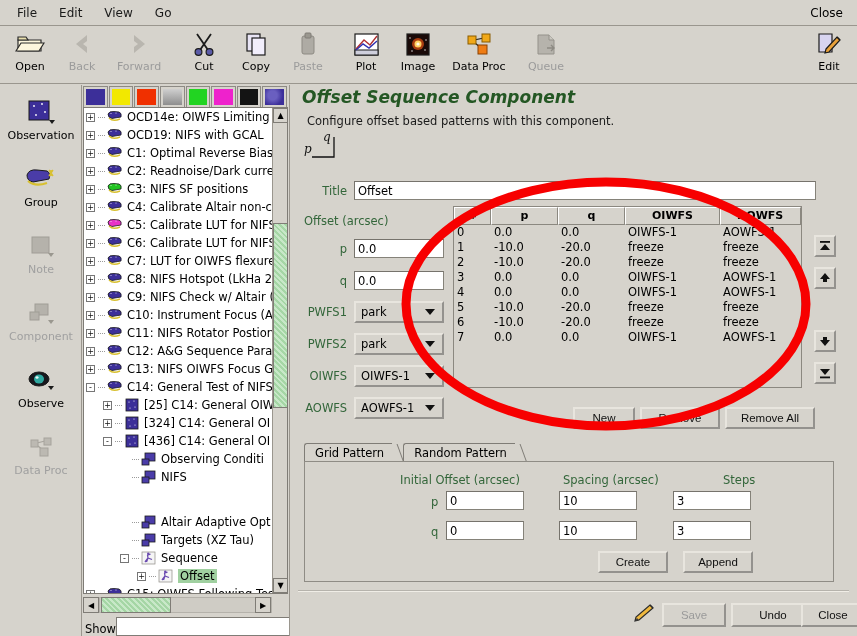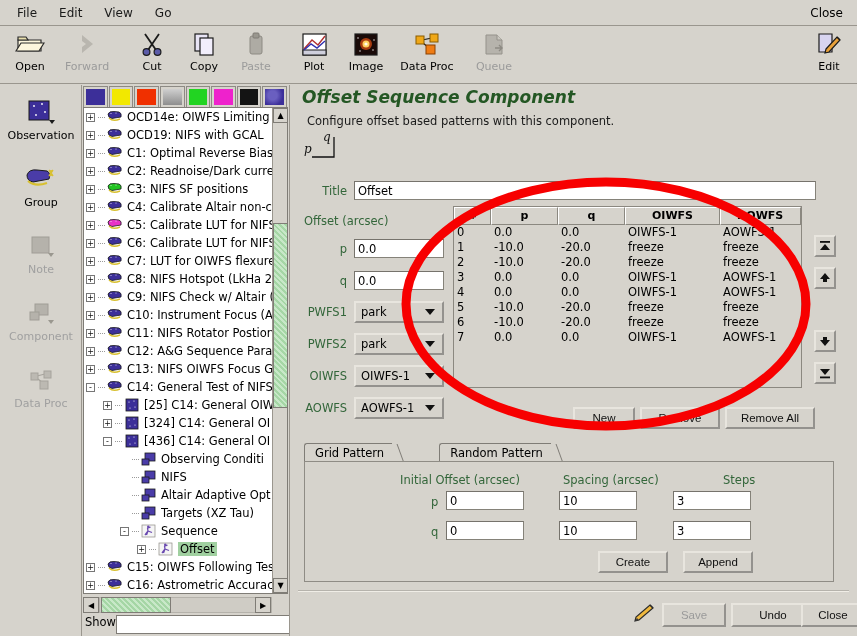--- a/index.html
+++ b/index.html
@@ -131,21 +131,21 @@
   }
   .hs-thumb {
     position: absolute; top: 0; height: 16px; border: 1px solid #7f7c76;
     background: repeating-linear-gradient(45deg,#a5d6a5 0 2px,#c8e8c8 2px 4px);
   }
   .hs-track {
     position: absolute; top: 0; height: 16px; background: #cfccc5; border: 1px solid #b5b2ab;
   }
   .showrow {
     position: absolute; left: 0; bottom: 0; width: 205px; height: 21px;
-    display: flex; align-items: flex-start;
+    display: flex; align-items: flex-end;
   }
   .showrow .lbl { width: 36px; font-size: 11.5px; padding-left: 2px; }
   .showrow .fld {
     flex: 1; height: 19px; background: #fff; border: 1px solid #7f7c76;
   }
 
   
   .main {
     position: absolute; top: 85px; left: 289px; right: 0; bottom: 0;
     background: #d6d3cc;
@@ -210,21 +210,21 @@
 
   .btn {
     background: #d6d3cc; border: 2px outset #e8e5de;
     font-size: 11.5px; height: 22px; padding: 4px 10px;
     font-family: Liberation Sans, sans-serif; color: #111;
     display: flex; align-items: center; justify-content: center;
   }
   .btn.disabled { color: #9a9a9a; }
 
   
-  .tabrow { position: absolute; left: 14px; top: 358px; height: 16px; display: flex; gap: 36px; }
+  .tabrow { position: absolute; left: 14px; top: 358px; height: 16px; display: flex; }
   .ptab {
     height: 19px; padding: 0 8px 0 10px; font-size: 11.5px;
     background: #d6d3cc;
     border-top: 1px solid #7f7c76; border-left: 1px solid #7f7c76;
     display: flex; align-items: center;
     position: relative;
     border-top-left-radius: 3px;
   }
   .ptab .slant {
     position: absolute; right: -9px; top: 0; width: 10px; height: 19px;
@@ -268,20 +268,28 @@
       <div class="tb-ico">
         <svg width="30" height="24" viewBox="0 0 30 24">
           <path d="M3 8 L3 19 L26 19 L26 8 Z" fill="#fdf6dd" stroke="#2b2b2b" stroke-width="1.2"></path>
           <path d="M3 8 L3 5 L11 5 L13 8 Z" fill="#e8dfae" stroke="#2b2b2b" stroke-width="1.2"></path>
           <path d="M1 19 L6 11 L29 11 L24 19 Z" fill="#fdf6dd" stroke="#2b2b2b" stroke-width="1.2"></path>
         </svg>
       </div>
       <div class="tb-lbl">Open</div>
     </div>
 
+    <div class="tb-btn disabled">
+      <div class="tb-ico">
+        <svg width="26" height="24" viewBox="0 0 26 24">
+          <path d="M18 3 L7 12 L18 21 L18 15 L14 12 L18 9 Z" fill="#b9b6af"></path>
+        </svg>
+      </div>
+      <div class="tb-lbl">Back</div>
+    </div>
 
     <div class="tb-btn disabled" style="width:62px;">
       <div class="tb-ico">
         <svg width="26" height="24" viewBox="0 0 26 24">
           <path d="M8 3 L19 12 L8 21 L8 15 L12 12 L8 9 Z" fill="#b9b6af"></path>
         </svg>
       </div>
       <div class="tb-lbl">Forward</div>
     </div>
 
@@ -423,20 +431,31 @@
         <svg width="32" height="26" viewBox="0 0 32 26">
           <rect x="10" y="3" width="13" height="11" fill="#b5b2ab" stroke="#a09d96" stroke-width="1"></rect>
           <rect x="5" y="11" width="9" height="8" fill="#b5b2ab" stroke="#a09d96" stroke-width="1"></rect>
           <path d="M23 19 L29 19 L26 23 Z" fill="#9a978f"></path>
         </svg>
       </div>
       <div class="r-lbl">Component</div>
     </div>
 
 
+    <div class="rail-item">
+      <div class="r-ico">
+        <svg width="34" height="26" viewBox="0 0 34 26">
+          <ellipse cx="15" cy="11" rx="10" ry="7" fill="#18181e" stroke="#1b1b1b" stroke-width="1"></ellipse>
+          <ellipse cx="15" cy="11" rx="5" ry="4.5" fill="#2fa8a0"></ellipse>
+          <ellipse cx="13" cy="9.5" rx="1.6" ry="1.3" fill="#e8f8f6"></ellipse>
+          <path d="M24 18 L30 18 L27 22 Z" fill="#1b1b1b"></path>
+        </svg>
+      </div>
+      <div class="r-lbl">Observe</div>
+    </div>
 
     <div class="rail-item disabled">
       <div class="r-ico">
         <svg width="32" height="26" viewBox="0 0 32 26">
           <path d="M12 8 L20 6 M13 11 L18 15" stroke="#a6a39c" stroke-width="1.1"></path>
           <rect x="6" y="5" width="7" height="7" fill="#bcb9b2" stroke="#a6a39c" stroke-width="1"></rect>
           <rect x="19" y="3" width="7" height="7" fill="#bcb9b2" stroke="#a6a39c" stroke-width="1"></rect>
           <rect x="15" y="13" width="8" height="8" fill="#bcb9b2" stroke="#a6a39c" stroke-width="1"></rect>
         </svg>
       </div>
@@ -698,21 +717,21 @@
           </div>
           <div class="trow" style="padding-left: 36px;">
             <div class="texp none"></div>
             <div class="tdots"></div>
             <div class="ticon"><svg width="16" height="14" viewBox="0 0 16 14">
                 <rect x="4" y="1" width="10" height="8" fill="#4a3ca8" stroke="#1b1b1b" stroke-width="0.8"></rect>
                 <rect x="1" y="7" width="7" height="6" fill="#4a3ca8" stroke="#1b1b1b" stroke-width="0.8"></rect>
               </svg></div>
             <div class="tlabel">NIFS</div>
           </div>
-          <div class="trow" style="padding-left: 36px;">
+          <div class="trow" style="padding-left: 36px; margin-top: 27px;">
             <div class="texp none"></div>
             <div class="tdots"></div>
             <div class="ticon"><svg width="16" height="14" viewBox="0 0 16 14">
                 <rect x="4" y="1" width="10" height="8" fill="#4a3ca8" stroke="#1b1b1b" stroke-width="0.8"></rect>
                 <rect x="1" y="7" width="7" height="6" fill="#4a3ca8" stroke="#1b1b1b" stroke-width="0.8"></rect>
               </svg></div>
             <div class="tlabel">Altair Adaptive Opt</div>
           </div>
           <div class="trow" style="padding-left: 36px;">
             <div class="texp none"></div>

